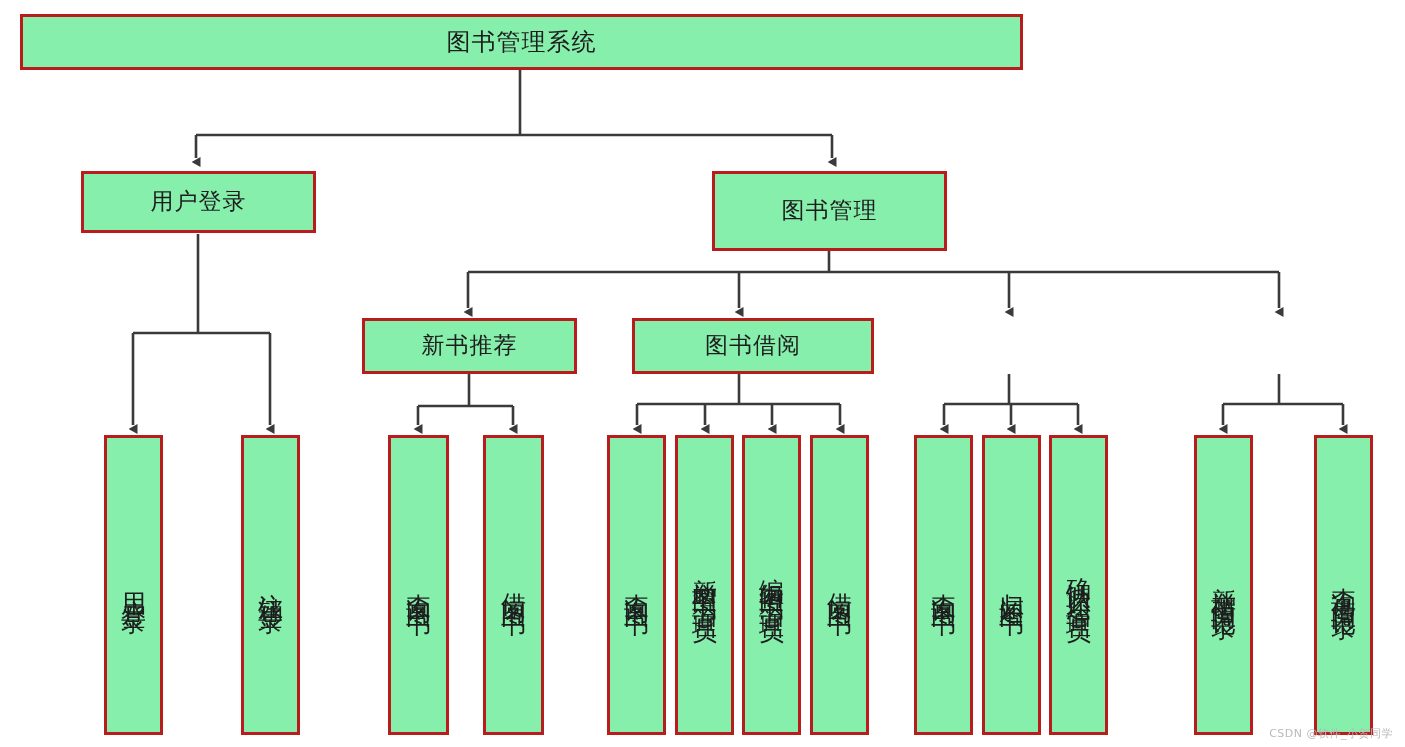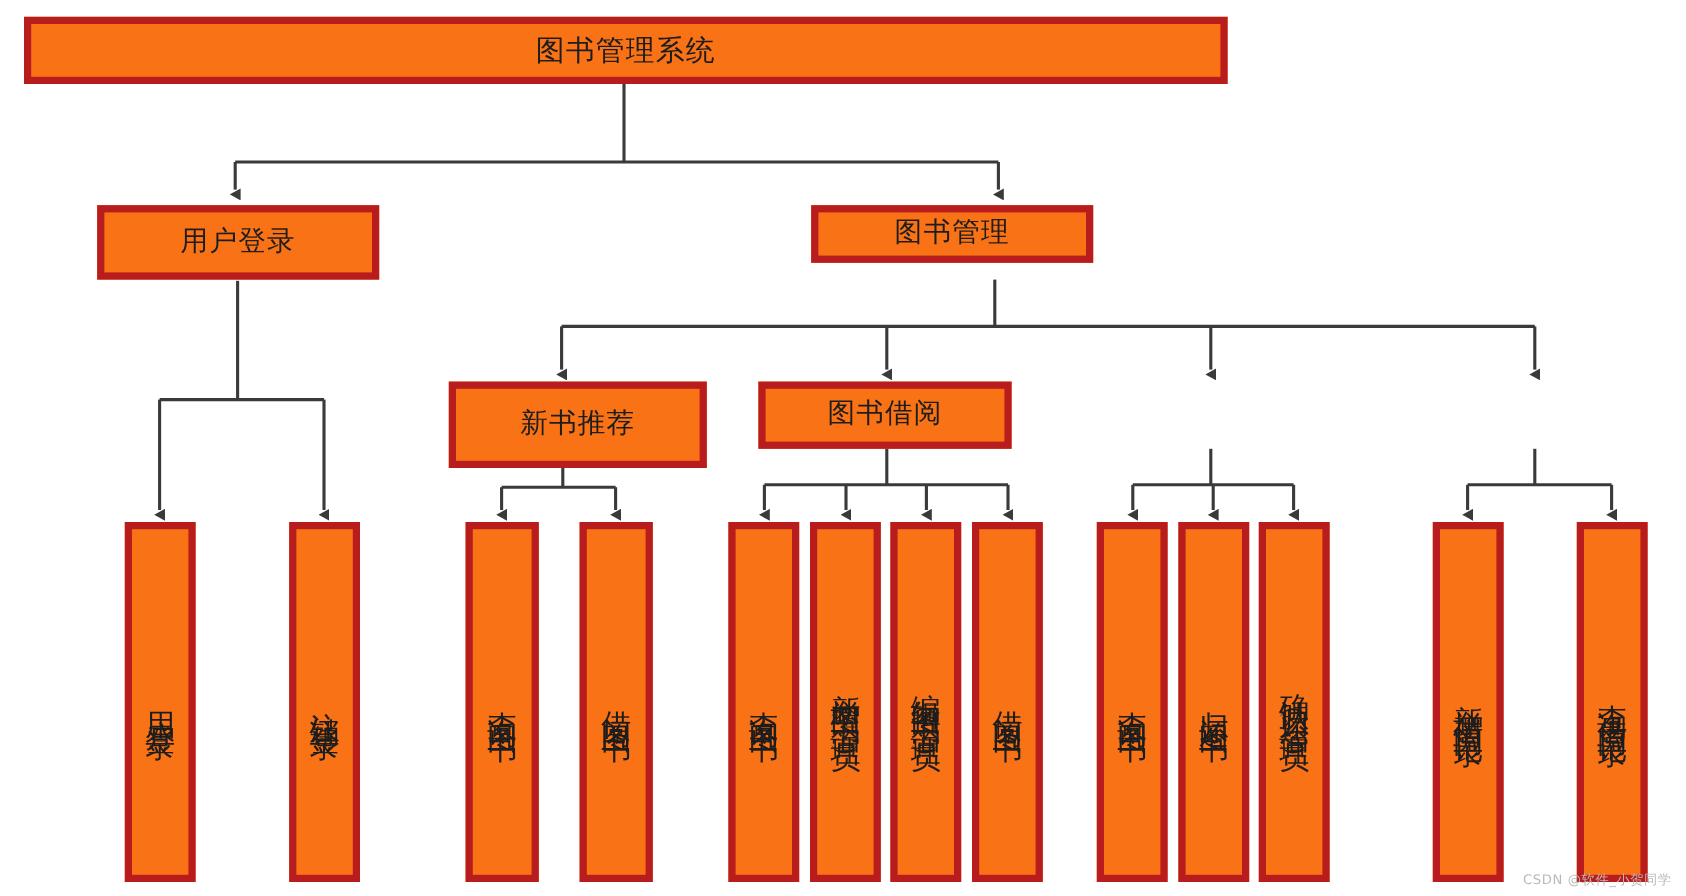--- a/index.html
+++ b/index.html
@@ -21,22 +21,22 @@
   #diagram-svg {
     position: absolute;
     left: 0;
     top: 0;
     width: 1405px;
     height: 747px;
   }
   .node {
     position: absolute;
     box-sizing: border-box;
-    border: 6px solid #b91c1c;
-    background: #f97316;
+    border: 3px solid #b91c1c;
+    background: #86efac;
     display: flex;
     align-items: center;
     justify-content: center;
     color: #1d1d1d;
     z-index: 2;
   }
   .node-label {
     display: block;
     letter-spacing: 1px;
     line-height: 1.18;
@@ -129,29 +129,29 @@
   </svg>
 
   <div class="node horizontal root" style="left:20px; top:14px; width:1003px; height:56px;">
     <span class="node-label">图书管理系统</span>
   </div>
 
   <div class="node horizontal" style="left:81px; top:171px; width:235px; height:62px;">
     <span class="node-label">用户登录</span>
   </div>
 
-  <div class="node horizontal" style="left:676px; top:171px; width:235px; height:48px;">
+  <div class="node horizontal" style="left:712px; top:171px; width:235px; height:80px;">
     <span class="node-label">图书管理</span>
   </div>
 
-  <div class="node horizontal" style="left:374px; top:318px; width:215px; height:72px;">
+  <div class="node horizontal" style="left:362px; top:318px; width:215px; height:56px;">
     <span class="node-label">新书推荐</span>
   </div>
 
-  <div class="node horizontal" style="left:632px; top:318px; width:211px; height:56px;">
+  <div class="node horizontal" style="left:632px; top:318px; width:242px; height:56px;">
     <span class="node-label">图书借阅</span>
   </div>
 
 
 
   <div class="node vertical" style="left:104px; top:435px; width:59px; height:300px;">
     <span class="node-label">用户登录</span>
   </div>
 
   <div class="node vertical" style="left:241px; top:435px; width:59px; height:300px;">

